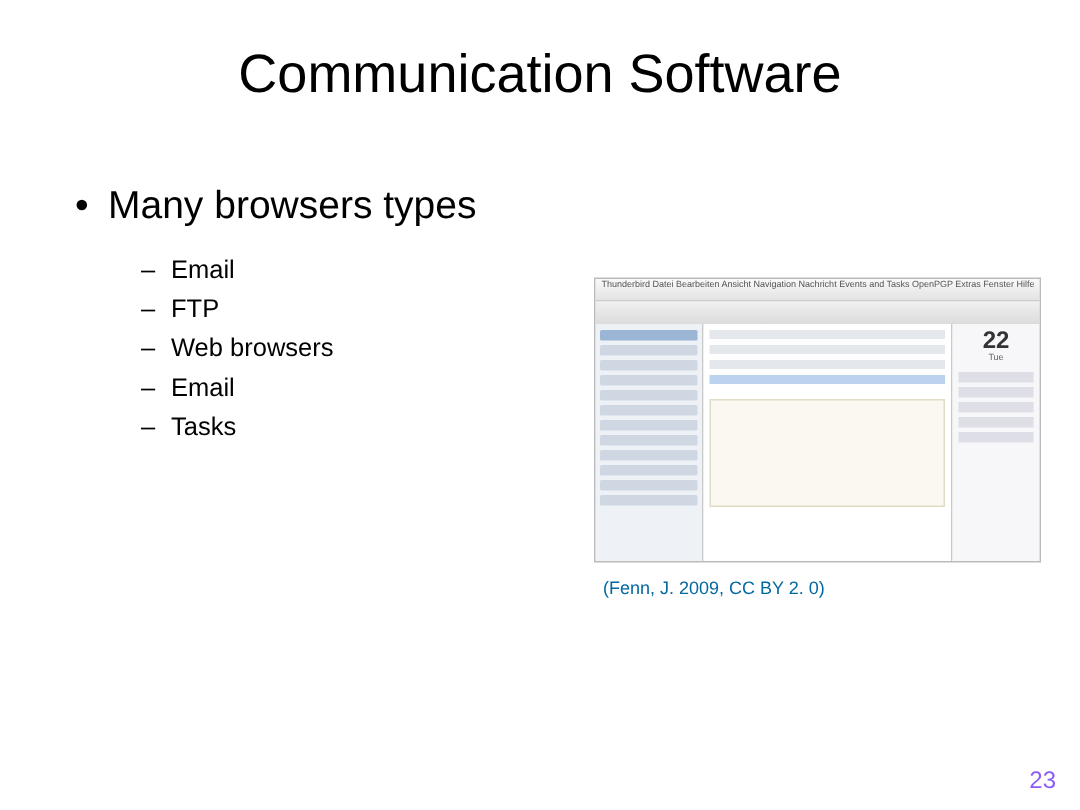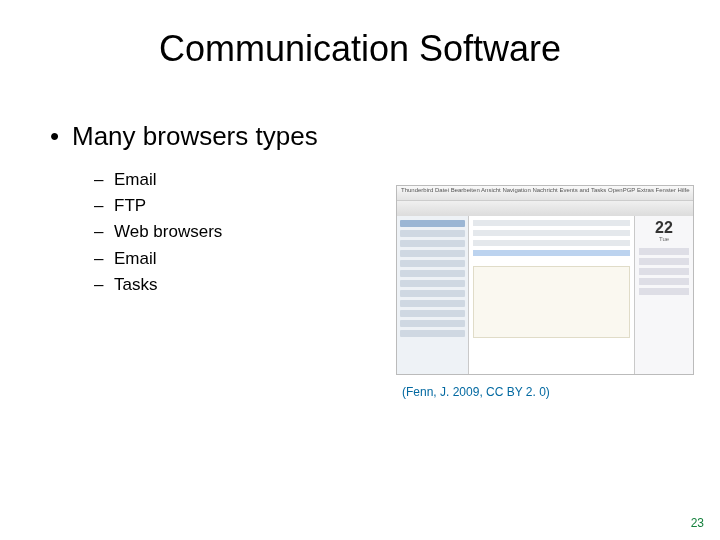--- a/index.html
+++ b/index.html
@@ -161,22 +161,22 @@
   .caption {
     font-size: 12px;
     color: #0369a1;
     margin-top: 10px;
     padding-left: 6px;
   }
   .pagenum {
     position: absolute;
     right: 16px;
     bottom: 10px;
-    font-size: 12px;
-    color: #15803d;
+    font-size: 16px;
+    color: #8b5cf6;
   }
 </style>
 </head>
 <body>
 
 <div class="slide">
 
   <div class="title">Communication Software</div>
 
   <div class="body-area">

